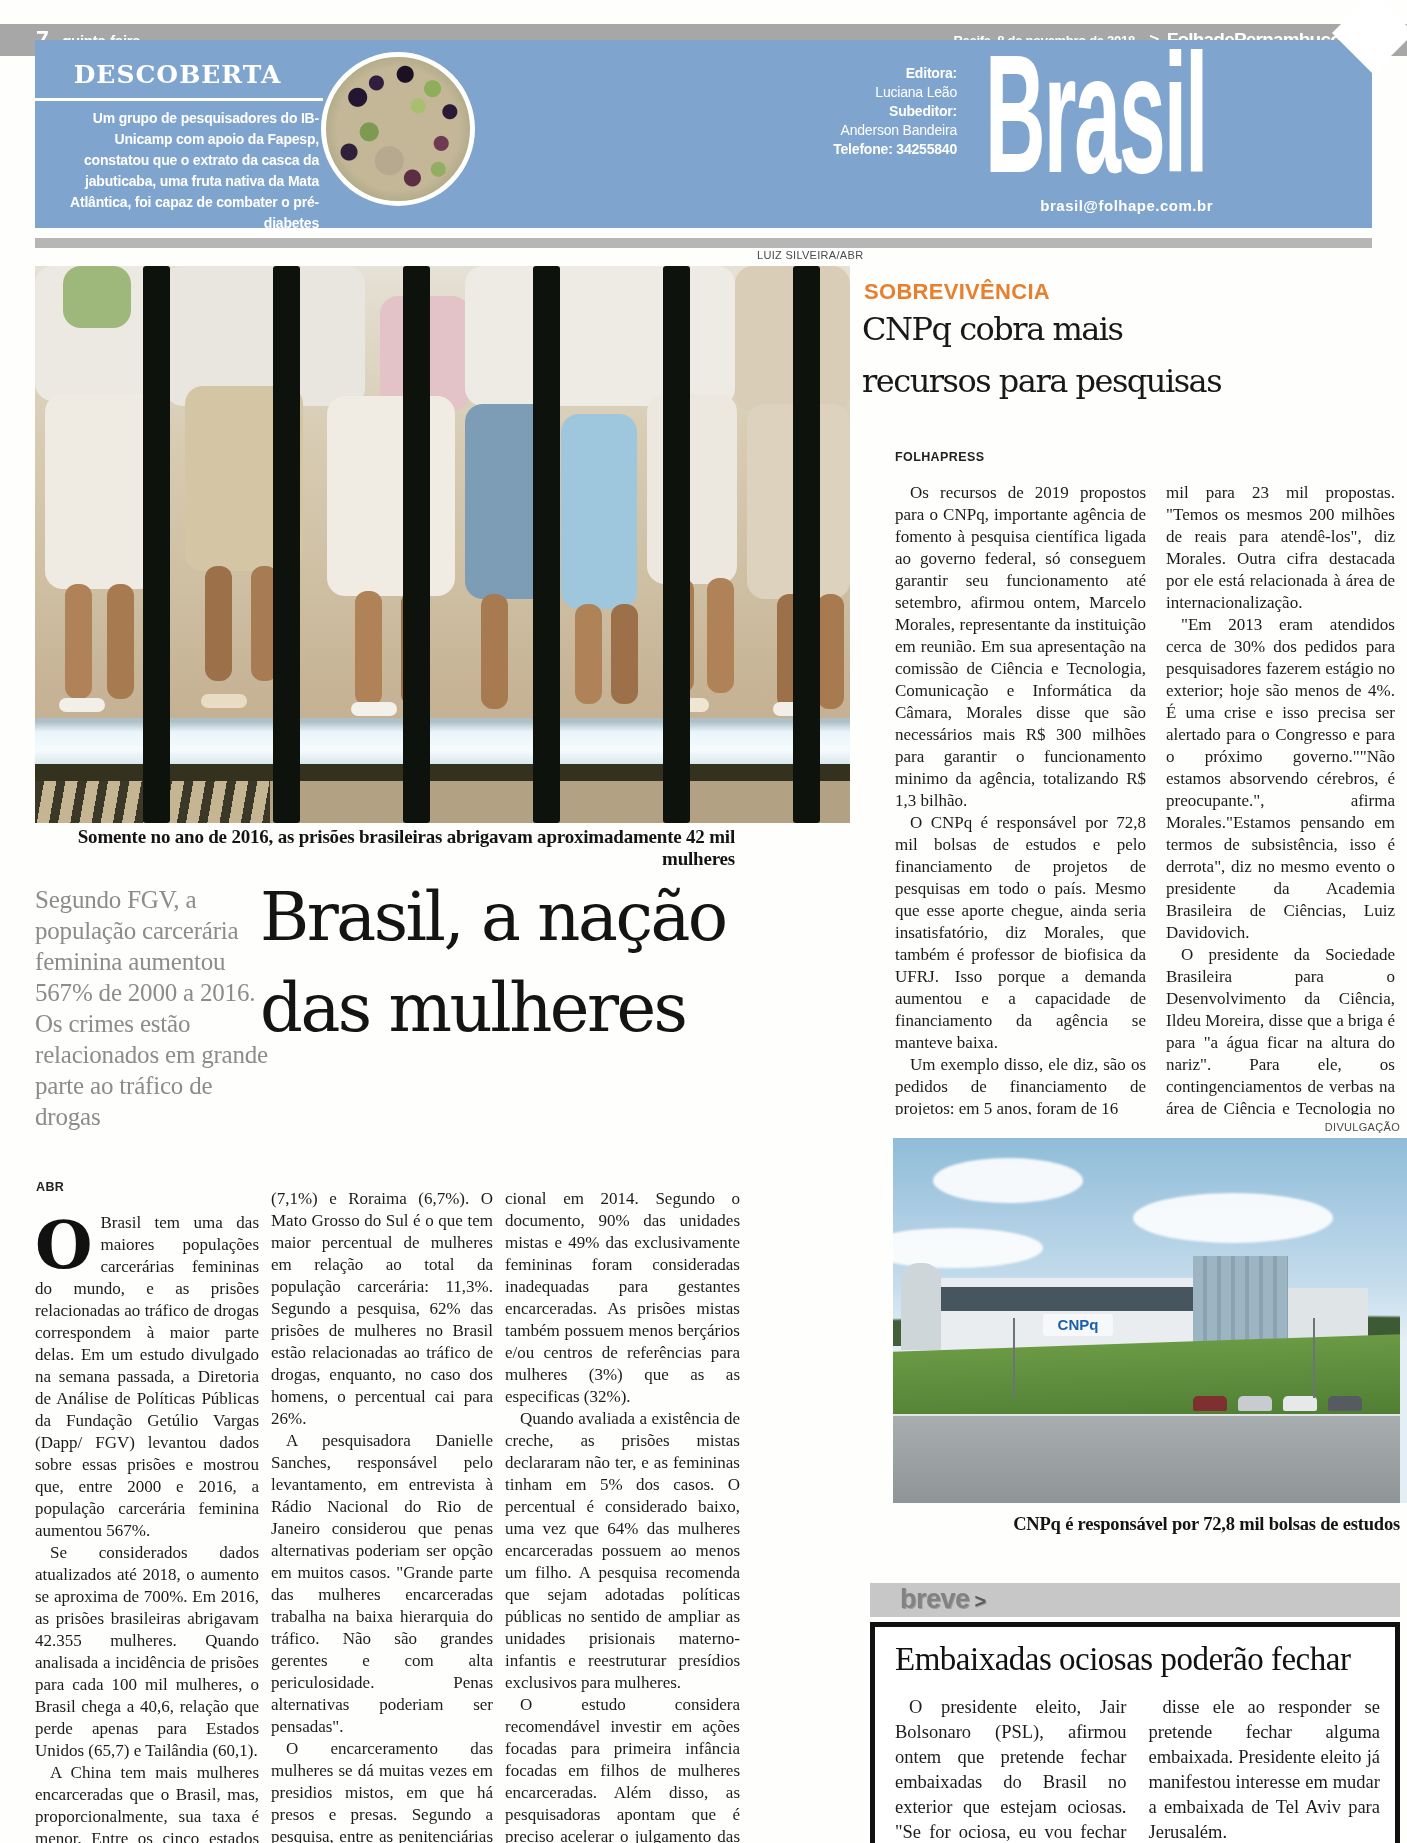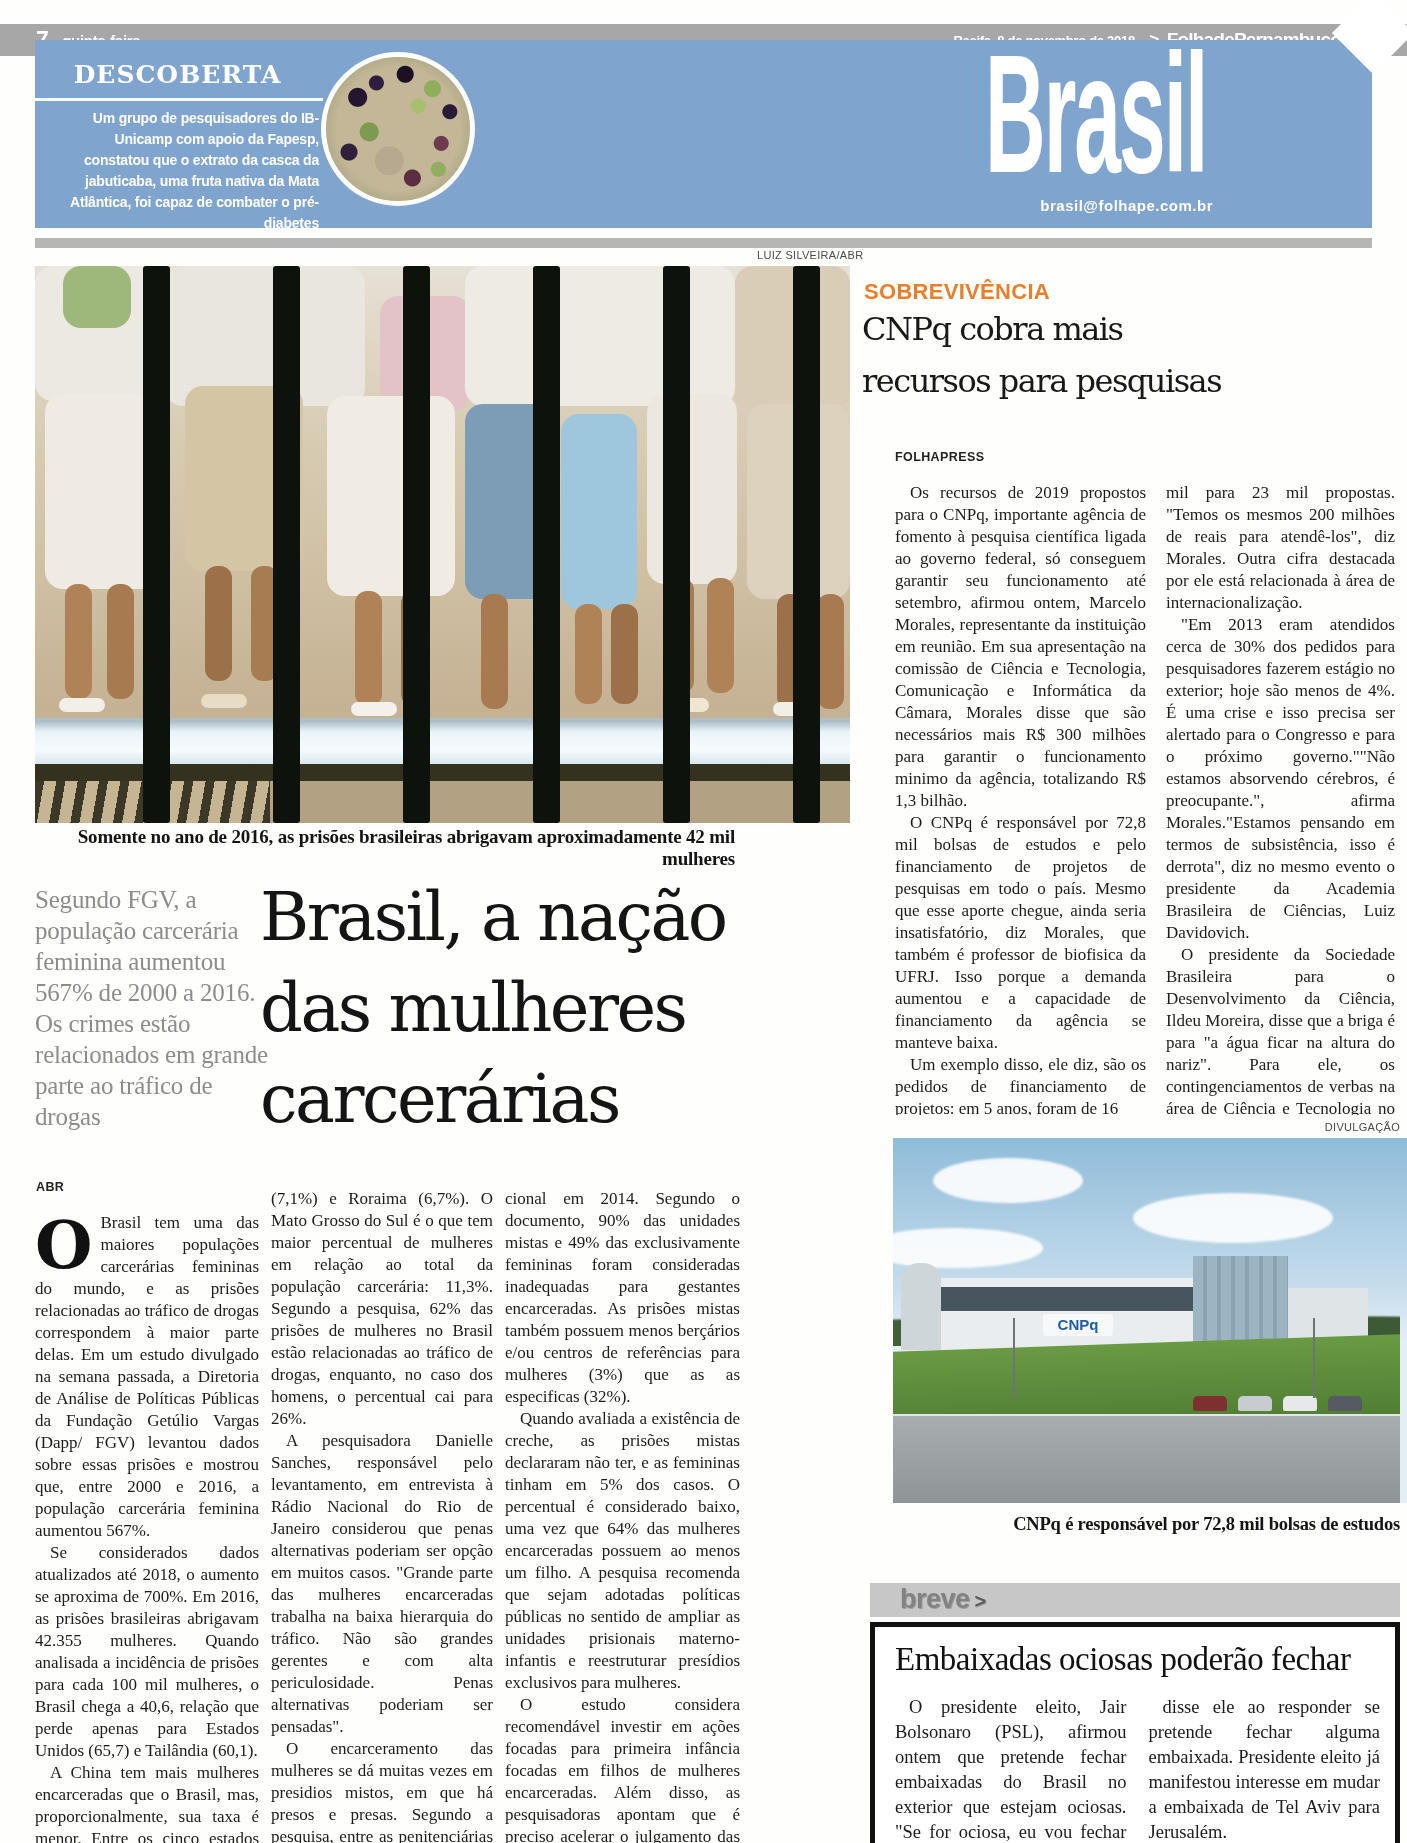--- a/index.html
+++ b/index.html
@@ -157,20 +157,28 @@
       <span class="topbar-arrow">&gt;</span>
       <span class="topbar-brand">FolhadePernambuco</span>
     </div>
   </div>
 
   <div class="band">
     <div class="desc-title">DESCOBERTA</div>
     <div class="desc-rule"></div>
     <div class="desc-blurb">Um grupo de pesquisadores do IB-Unicamp com apoio da  Fapesp, constatou que o extrato da casca da jabuticaba,  uma fruta nativa da Mata Atlântica, foi capaz de combater o pré-diabetes</div>
     <div class="circle-photo"></div>
+    <div class="editor-block">
+      <span class="lbl">Editora:</span><br>
+      <span>Luciana Leão</span><br>
+      <span class="lbl">Subeditor:</span><br>
+      <span>Anderson Bandeira</span><br>
+      <span class="lbl">Telefone:</span>
+      <span class="lbl">34255840</span>
+    </div>
     <div class="brasil-logo">Brasil</div>
     <div class="band-email">brasil@folhape.com.br</div>
   </div>
   <div class="diamond"></div>
   <div class="gray-strip"></div>
 
   <div class="credit credit-main">LUIZ SILVEIRA/ABR</div>
   <div class="photo-main">
     <div class="blob" style="left:0;top:0;width:125px;height:135px;background:#ece9e2;"></div>
     <div class="blob" style="left:28px;top:0;width:68px;height:62px;background:#9db87a;"></div>
@@ -213,21 +221,20 @@
     <div class="bar" style="left:498px;"></div>
     <div class="bar" style="left:628px;"></div>
     <div class="bar" style="left:758px;"></div>
   </div>
   <div class="caption caption-main">Somente no ano de 2016, as prisões brasileiras abrigavam aproximadamente 42 mil mulheres</div>
 
   <div class="pullquote">Segundo FGV, a população carcerária feminina aumentou 567% de 2000 a 2016. Os crimes estão relacionados em grande parte ao tráfico de drogas</div>
   <div class="headline-main">
       <p>Brasil, a nação</p>
       <p>das mulheres</p>
-      <p>carcerárias</p>
     </div>
   <div class="byline byline-abr">ABR</div>
 
   <div class="article-col col-a1">
     <p><span class="dropcap">O</span><span>Brasil tem uma das maiores populações carcerárias femininas do mundo, e as prisões relacionadas ao tráfico de drogas correspondem à maior parte delas. Em um estudo divulgado na semana passada, a Diretoria de Análise de Políticas Públicas da Fundação Getúlio Vargas (Dapp/ FGV) levantou dados sobre essas prisões e mostrou que, entre 2000 e 2016, a população carcerária feminina aumentou 567%.</span></p>
     <span></span>
   <p>Se considerados dados atualizados até 2018, o aumento se aproxima de 700%. Em 2016, as prisões brasileiras abrigavam 42.355 mulheres. Quando analisada a incidência de prisões para cada 100 mil mulheres, o Brasil chega a 40,6, relação que perde apenas para Estados Unidos (65,7) e Tailândia (60,1).</p><p>A China tem mais mulheres encarceradas que o Brasil, mas, proporcionalmente, sua taxa é menor. Entre os cinco estados com maior encarceramento feminino, quatro estão na região Norte: Amazonas (9,2%), Rondônia (8,2%), Acre</p></div>
   <div class="article-col col-a2">
       <p>(7,1%) e Roraima (6,7%). O Mato Grosso do Sul é o que tem maior percentual de mulheres em relação ao total da população carcerária: 11,3%. Segundo a pesquisa, 62% das prisões de mulheres no Brasil estão relacionadas ao tráfico de drogas, enquanto, no caso dos homens, o percentual cai para 26%.</p>
       <p>A pesquisadora Danielle Sanches, responsável pelo levantamento, em entrevista à Rádio Nacional do Rio de Janeiro considerou que penas alternativas poderiam ser opção em muitos casos. "Grande parte das mulheres encarceradas trabalha na baixa hierarquia do tráfico. Não são grandes gerentes e com alta periculosidade. Penas alternativas poderiam ser pensadas".</p>

